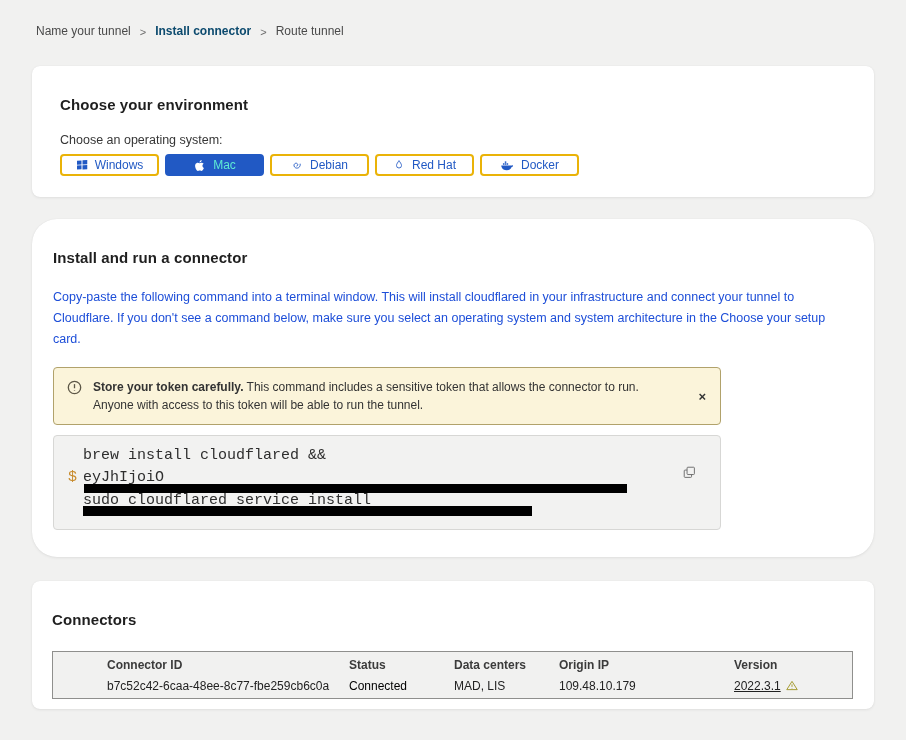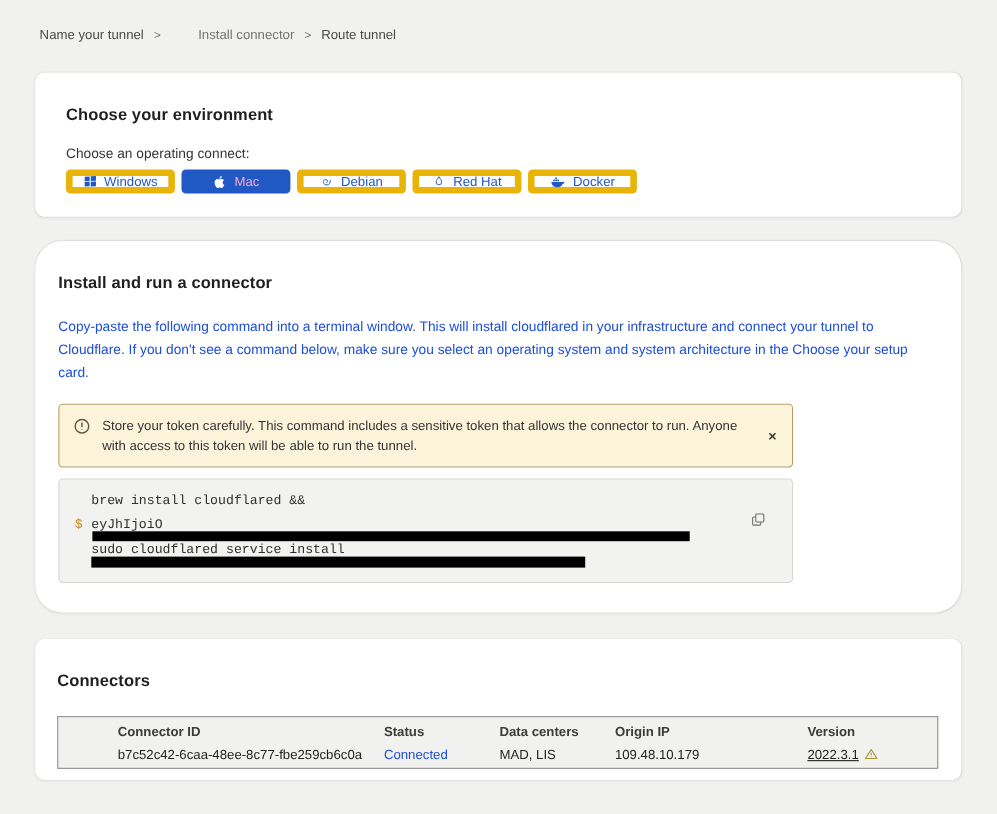--- a/index.html
+++ b/index.html
@@ -15,47 +15,47 @@
   
   .breadcrumb {
     padding: 24px 4px 0 4px;
     font-size: 12px;
     color: #4a4a4a;
     display: flex;
     align-items: flex-end;
   }
   .breadcrumb .sep { margin: 0 9px; color: #6d6d6d; font-size: 11px; }
   .breadcrumb .crumb { cursor: default; }
-  .breadcrumb .crumb.active { font-weight: normal; color: #737373; margin-left: 25px; }
+  .breadcrumb .crumb.active { font-weight: bold; color: #0c4a6e; }
 
   
   .card {
     background: #ffffff;
     border-radius: 8px;
     box-shadow: 0 1px 3px rgba(0,0,0,0.07), 0 0 1px rgba(0,0,0,0.08);
     margin-top: 28px;
     padding: 30px 21px 22px 21px;
   }
   .card-title { font-size: 15px; font-weight: bold; color: #1f1f1f; letter-spacing: .1px; }
 
   
   .os-label { margin-top: 20px; font-size: 12.5px; color: #363636; }
   .os-row { display: flex; gap: 6px; margin-top: 7px; }
   .os-btn {
     width: 99px; height: 22px;
     display: flex; align-items: center; justify-content: center; gap: 7px;
     background: #ffffff;
-    border: 6px solid #eab308;
+    border: 2px solid #eab308;
     border-radius: 4px;
     color: #2159c4;
     font-size: 12px;
     cursor: pointer;
     font-family: "Liberation Sans", sans-serif;
   }
-  .os-btn.selected { background: #2159c4; border-color: #2159c4; color: #f9a8d4; }
+  .os-btn.selected { background: #2159c4; border-color: #2159c4; color: #5eead4; }
   .os-btn svg { flex: 0 0 auto; }
 
   
   .description {
     margin-top: 21px;
     font-size: 12.5px;
     line-height: 21px;
     color: #1d4ed8;
     max-width: 810px;
   }
@@ -65,40 +65,40 @@
     width: 668px;
     background: #fbf4da;
     border: 1px solid #b1a26b;
     border-radius: 4px;
     padding: 10px 40px 10px 39px;
     font-size: 12px;
     line-height: 18px;
     color: #333333;
   }
   .warning-banner .w-icon { position: absolute; left: 13px; top: 12px; }
-  .warning-banner .w-bold { font-weight: normal; }
+  .warning-banner .w-bold { font-weight: bold; }
   .banner-close {
     position: absolute; right: 10px; top: 50%;
     transform: translateY(-50%);
     background: none; border: none; cursor: pointer;
     font-size: 13px; font-weight: bold; color: #333;
     line-height: 1; padding: 4px;
     font-family: "Liberation Sans", sans-serif;
   }
 
   .code-block {
     position: relative;
     margin-top: 10px;
     width: 668px;
     background: #f2f2f1;
     border: 1px solid #d7d7d5;
     border-radius: 4px;
     padding: 13px 56px 13px 29px;
     font-family: "Liberation Mono", monospace;
-    font-size: 12px;
+    font-size: 15px;
     color: #2e2e2e;
   }
   .code-line1 { line-height: 13px; margin-bottom: 9px; }
   .code-cmd { position: relative; line-height: 11px; }
   .code-prompt {
     position: absolute; left: -15px; top: 1px;
     color: #c78a2b;
   }
   .cmd-line { line-height: 11px; padding-top: 1px; }
   .redact-1 {
@@ -120,39 +120,39 @@
     height: 48px;
     display: flex;
     flex-direction: column;
     justify-content: center;
     padding-left: 54px;
     font-size: 12px;
   }
   .t-row { display: grid; grid-template-columns: 242px 105px 105px 175px 1fr; align-items: center; }
   .t-head { color: #3b3b3b; font-weight: bold; margin-bottom: 7px; }
   .t-val { color: #222; }
-  .status-connected { color: #1d4ed8; }
+  .status-connected { color: #000000; }
   .version-cell { display: flex; align-items: center; gap: 5px; text-decoration: underline; }
 </style>
 </head>
 <body>
 
 <div class="content">
 
   <nav class="breadcrumb">
     <span class="crumb">Name your tunnel</span>
     <span class="sep">&gt;</span>
     <span class="crumb active">Install connector</span>
     <span class="sep">&gt;</span>
     <span class="crumb">Route tunnel</span>
   </nav>
 
   <section class="card" style="padding-bottom:21px;padding-left:28px;">
     <h2 class="card-title">Choose your environment</h2>
-    <div class="os-label">Choose an operating connect:</div>
+    <div class="os-label">Choose an operating system:</div>
     <div class="os-row">
 
       <button class="os-btn">
         <span style="display:flex;">
           <svg width="12" height="12" viewBox="0 0 24 24" fill="#2159c4">
             <rect x="2" y="3.5" width="9" height="8" transform="skewY(-2)"></rect>
             <rect x="13" y="3" width="9.5" height="8.5" transform="skewY(-2)"></rect>
             <rect x="2" y="13" width="9" height="8" transform="skewY(-2)"></rect>
             <rect x="13" y="13" width="9.5" height="8.5" transform="skewY(-2)"></rect>
           </svg>

